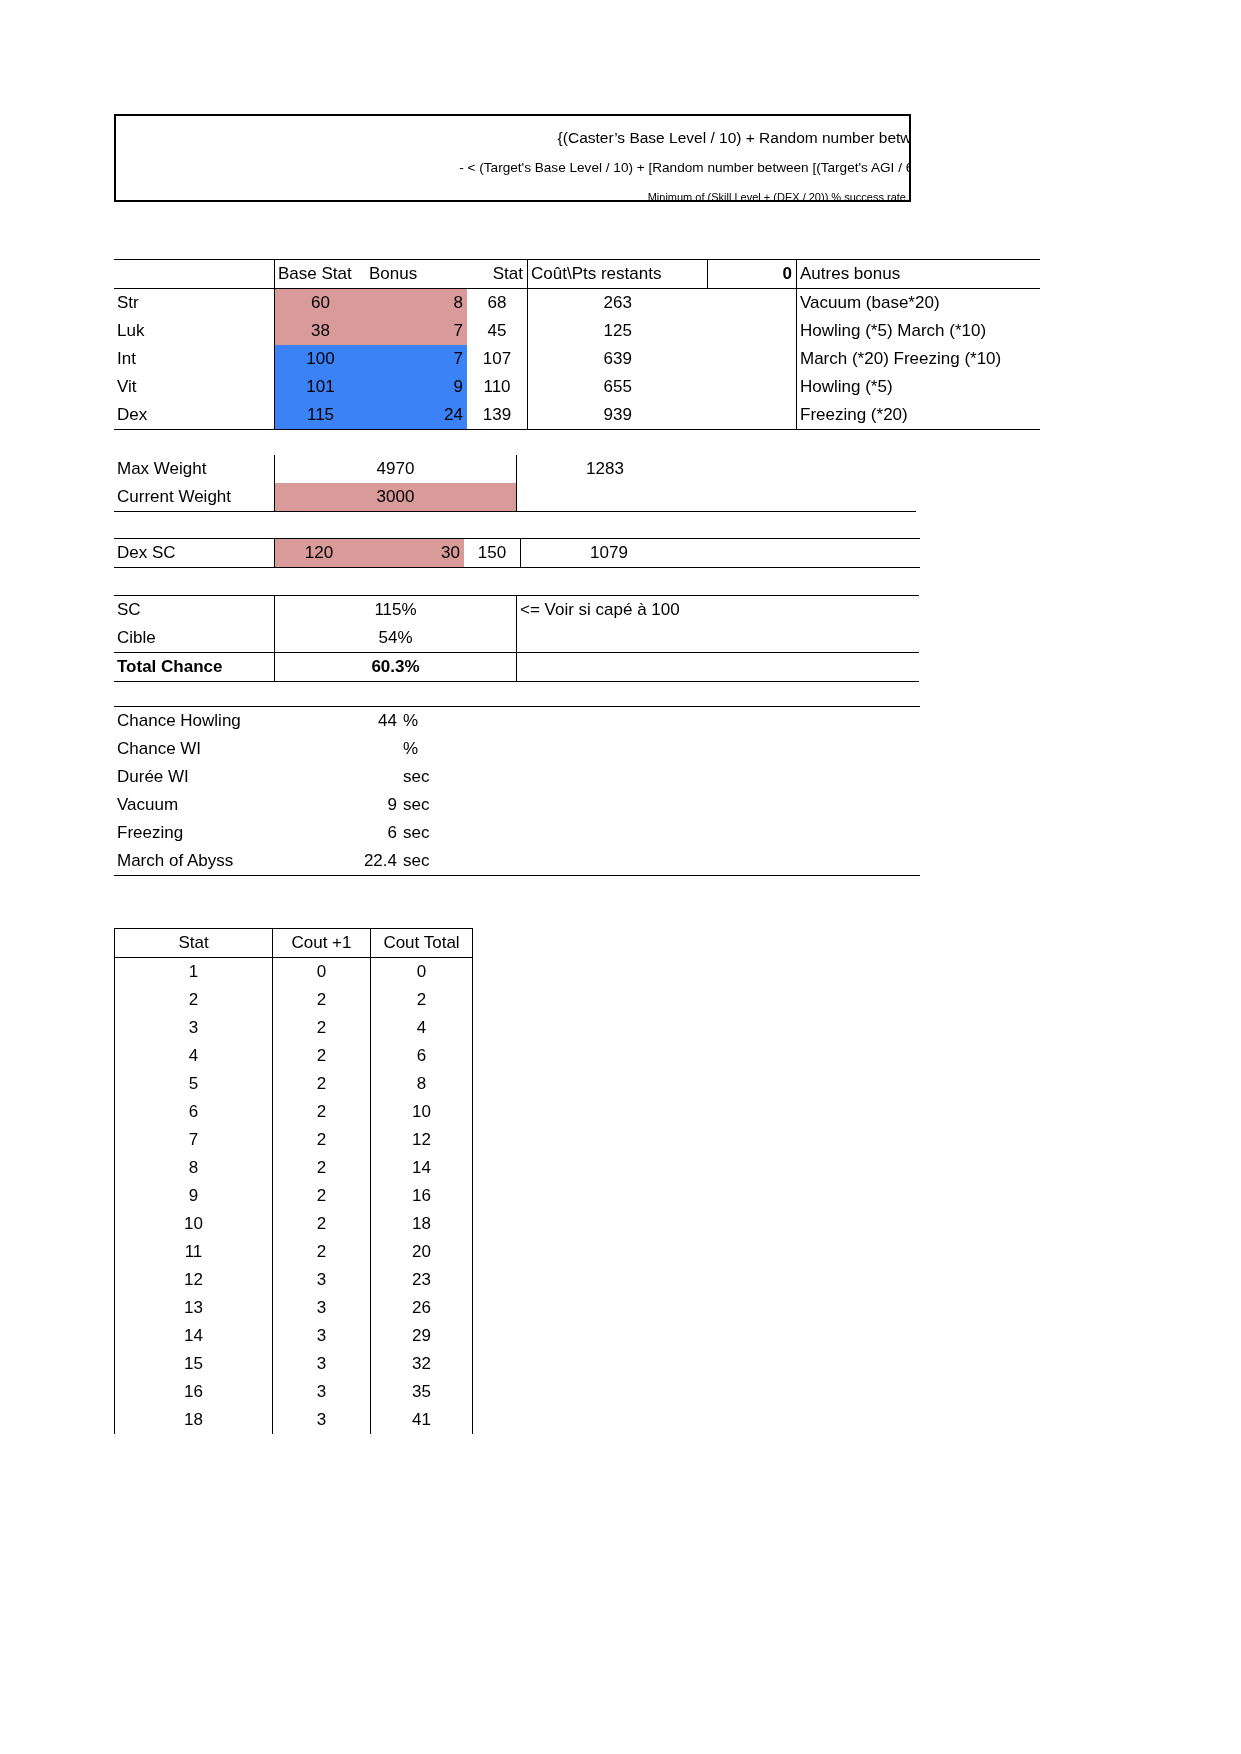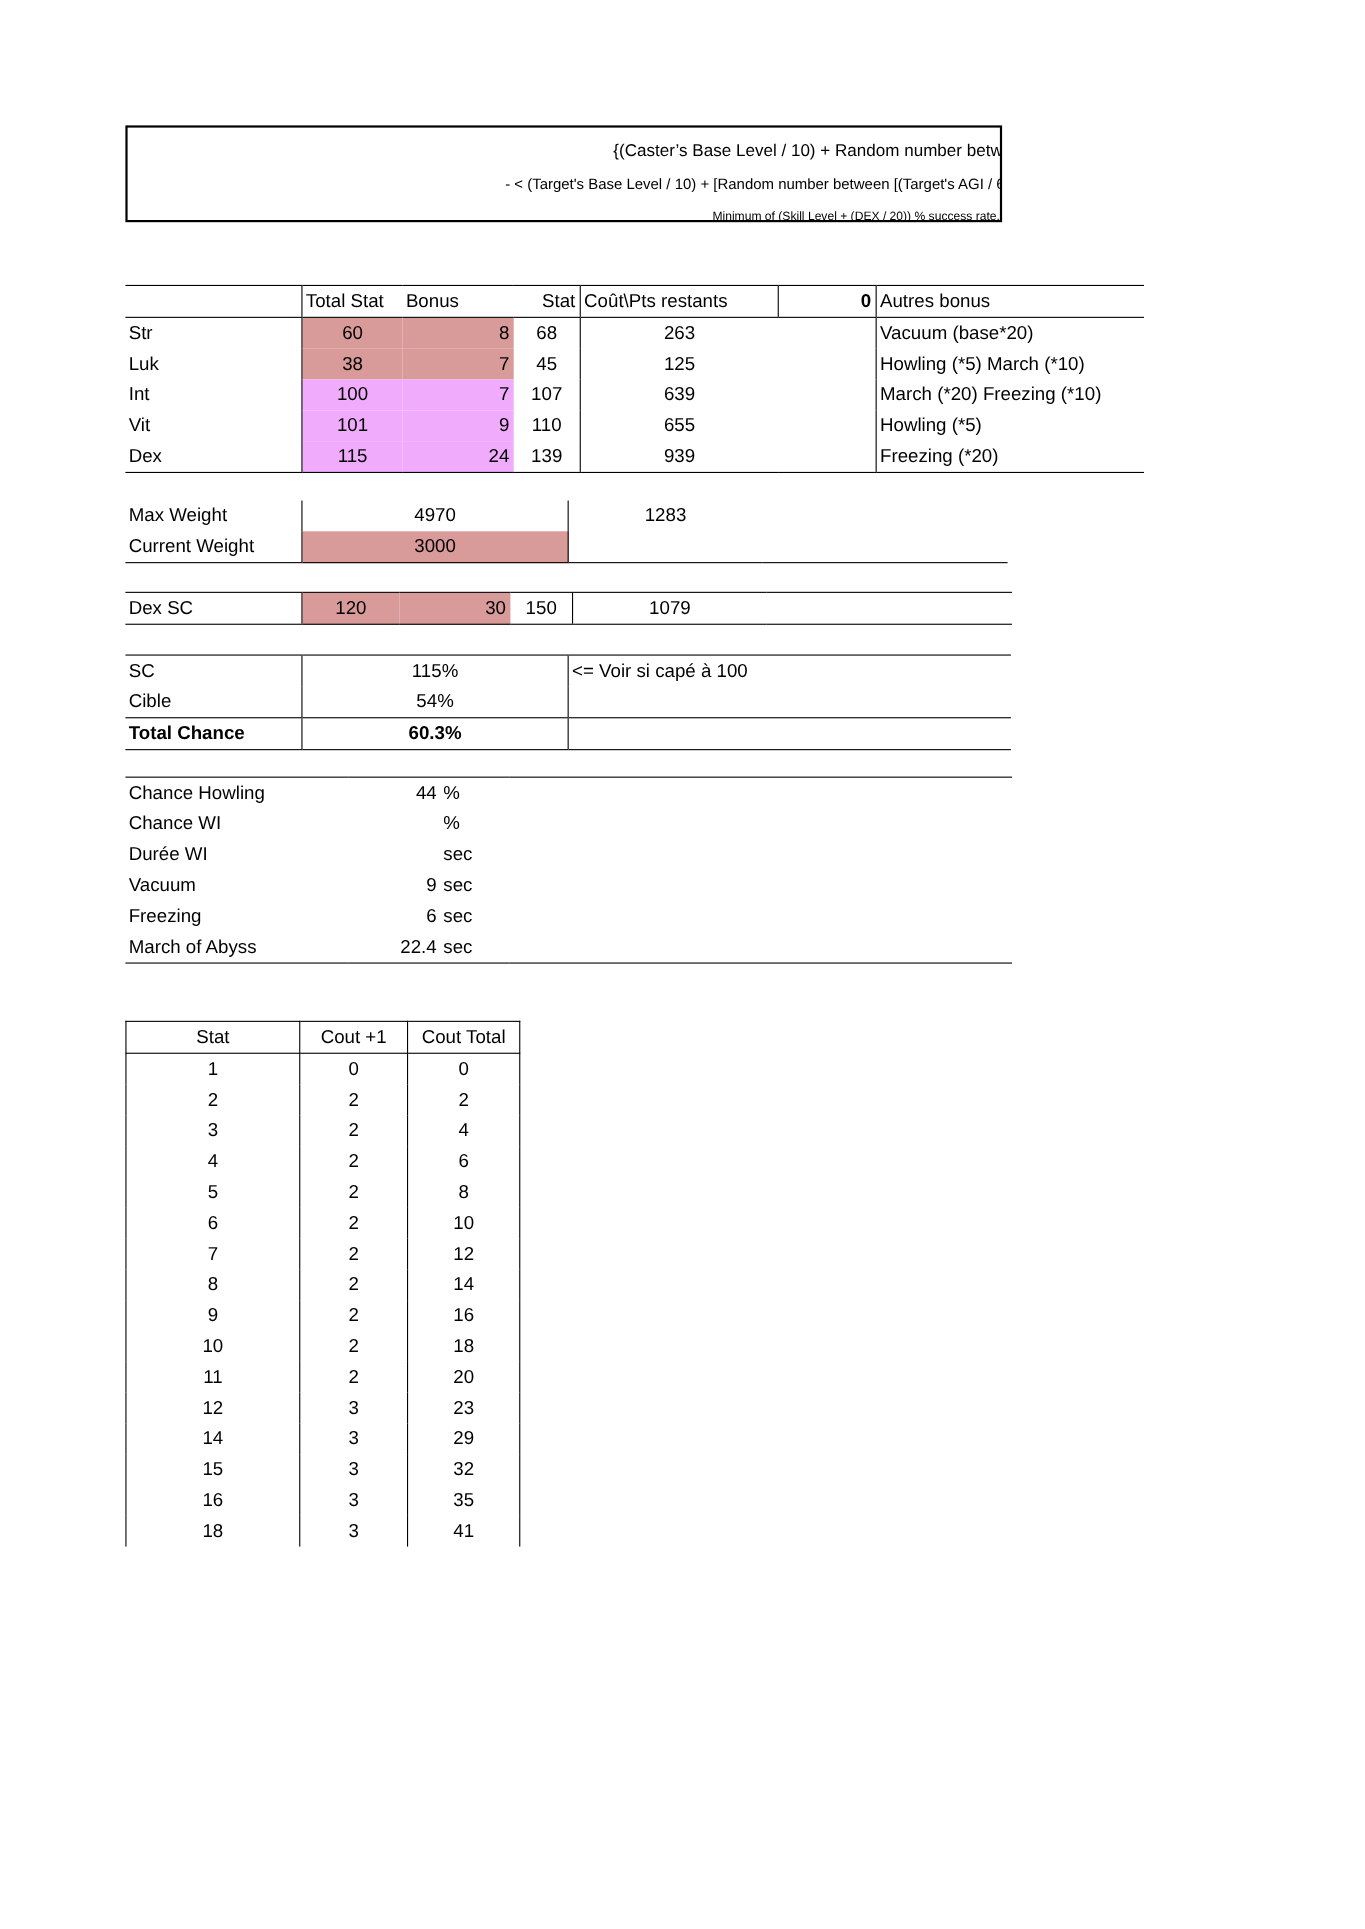--- a/index.html
+++ b/index.html
@@ -65,21 +65,21 @@
   .num   { text-align: center; }
   .numr  { text-align: right; padding-right: 4px !important; }
   .bold  { font-weight: bold; }
 
   .rule-top    { border-top: 1.6px solid #000; }
   .rule-bottom { border-bottom: 1.6px solid #000; }
   .rule-left   { border-left: 1.6px solid #000; }
   .rule-right  { border-right: 1.6px solid #000; }
 
   .fill-dark  { background: #d99a9a; }
-  .fill-light { background: #f0abfc; }
+  .fill-light { background: #3b82f6; }
 
   
   #stat-table { left: 114px; top: 259px; }
   #stat-table td.c-name  { width: 157px; }
   #stat-table td.c-base  { width: 88px;  }
   #stat-table td.c-bonus { width: 97px;  }
   #stat-table td.c-stat  { width: 56px;  }
   #stat-table td.c-cost  { width: 176px; }
   #stat-table td.c-pts   { width: 84px;  }
   #stat-table td.c-other { width: 139px; overflow: hidden; }
@@ -135,21 +135,21 @@
   <div class="formula-box">
     <div class="formula-line fl1">{(Caster’s Base Level / 10) + Random number between [(Caster’s DEX / 12) ~ (Caster’s DEX / 4)]</div>
     <div class="formula-line fl2">- &lt; (Target's Base Level / 10) + [Random number between [(Target's AGI / 6) ~ (Target's AGI / 3)] + (Target's LUK / 10)</div>
     <div class="formula-line fl3">Minimum of (Skill Level + (DEX / 20)) % success rate.</div>
   </div>
 
   <table class="tbl" id="stat-table">
     <tbody>
         <tr>
       <td class="c-name lbl rule-top rule-bottom"></td>
-      <td class="c-base  lbl rule-top rule-bottom rule-left">Total Stat</td>
+      <td class="c-base  lbl rule-top rule-bottom rule-left">Base Stat</td>
       <td class="c-bonus lbl rule-top rule-bottom">Bonus</td>
       <td class="c-stat  numr rule-top rule-bottom">Stat</td>
       <td class="c-cost  lbl rule-top rule-bottom rule-left">Coût\Pts restants</td>
       <td class="c-pts   numr bold rule-top rule-bottom rule-left">0</td>
       <td class="c-other lbl rule-top rule-bottom rule-left">
             <span>Autres bonus</span>
           </td>
     </tr>
 
     <tr>
@@ -367,20 +367,25 @@
       <td class="c-stat rule-left rule-right">11</td>
       <td class="c-plus rule-right">2</td>
       <td class="c-total rule-right">20</td>
     </tr>
     <tr>
       <td class="c-stat rule-left rule-right">12</td>
       <td class="c-plus rule-right">3</td>
       <td class="c-total rule-right">23</td>
     </tr>
     <tr>
+      <td class="c-stat rule-left rule-right">13</td>
+      <td class="c-plus rule-right">3</td>
+      <td class="c-total rule-right">26</td>
+    </tr>
+    <tr>
       <td class="c-stat rule-left rule-right">14</td>
       <td class="c-plus rule-right">3</td>
       <td class="c-total rule-right">29</td>
     </tr>
     <tr>
       <td class="c-stat rule-left rule-right">15</td>
       <td class="c-plus rule-right">3</td>
       <td class="c-total rule-right">32</td>
     </tr>
     <tr>

